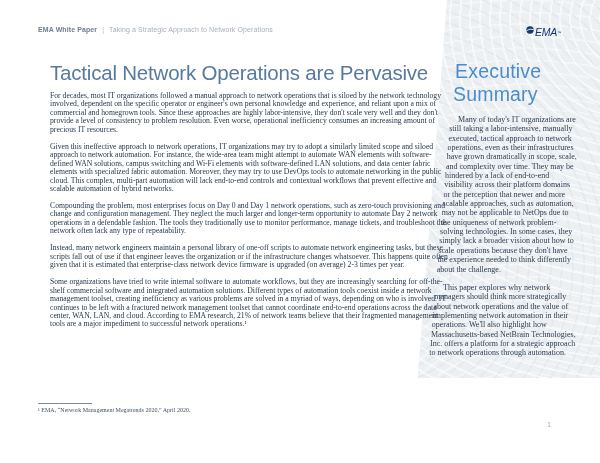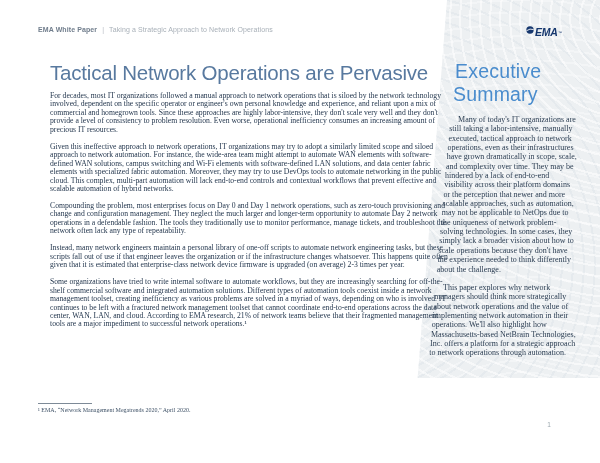--- a/index.html
+++ b/index.html
@@ -47,21 +47,21 @@
   .header-line .doc-type { color:#707d8c; font-weight:bold; }
   .header-line .sep { margin:0 3px; color:#b6bcc3; }
 
   .logo {
     position:absolute; top:26px; left:526px;
     display:inline-flex; align-items:center;
     font-family:"Liberation Sans", sans-serif;
   }
   .logo .globe { width:8px; height:8px; margin-right:1px; margin-top:-4px; }
   .logo .logo-text {
-    font-size:10.5px; font-weight:bold; font-style:italic;
+    font-size:10.5px; font-weight:normal; font-style:italic;
     color:#16376e; letter-spacing:-0.3px;
   }
   .logo .tm { font-size:4px; color:#16376e; vertical-align:super; margin-left:0.5px; }
 
   
   .main { position:absolute; left:50px; top:61px; width:401px; }
   .main-title {
     font-family:"Liberation Sans", sans-serif; font-weight:300;
     font-size:20.5px; line-height:24px; color:#58799f; letter-spacing:-0.2px;
     margin-bottom:7px;

